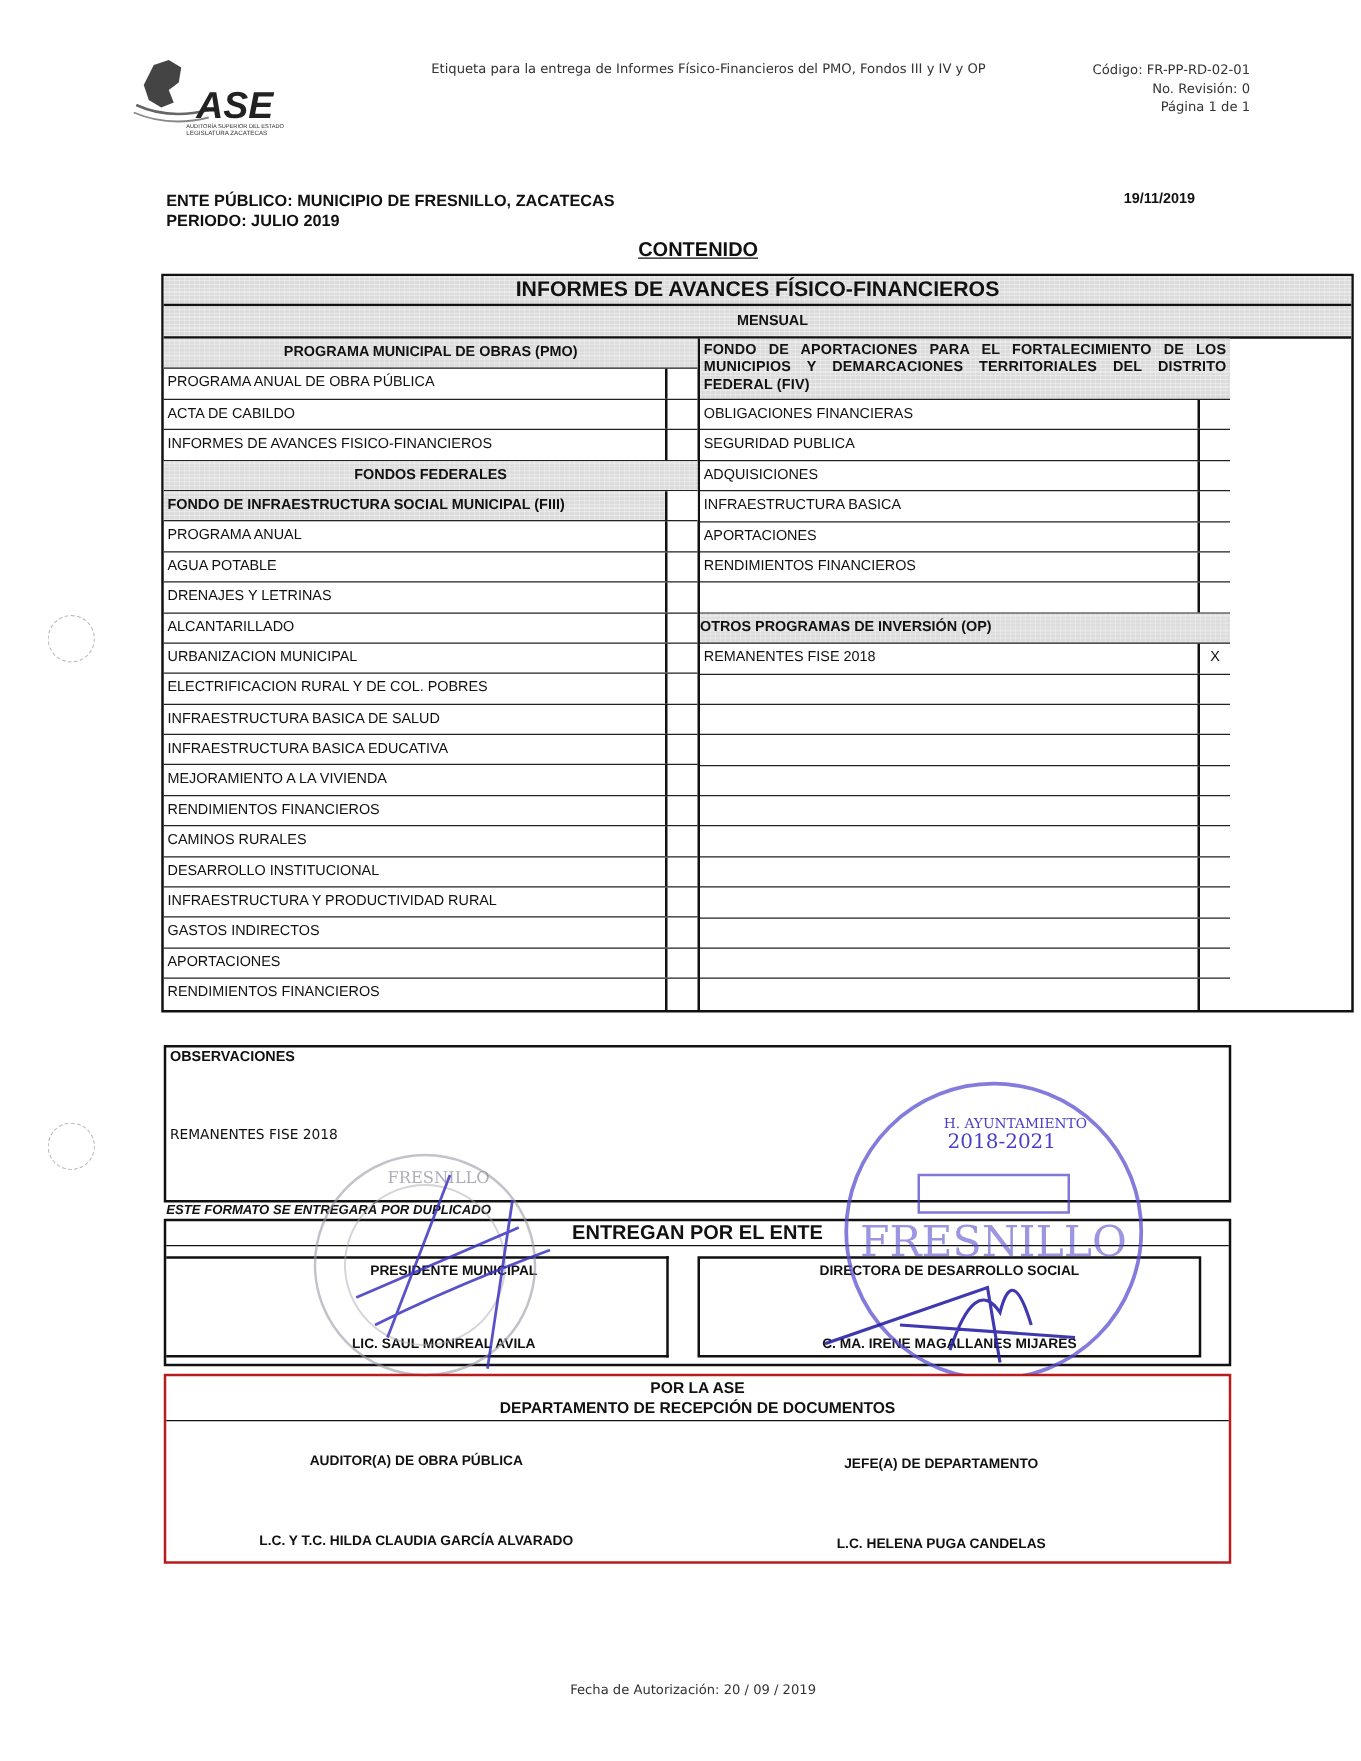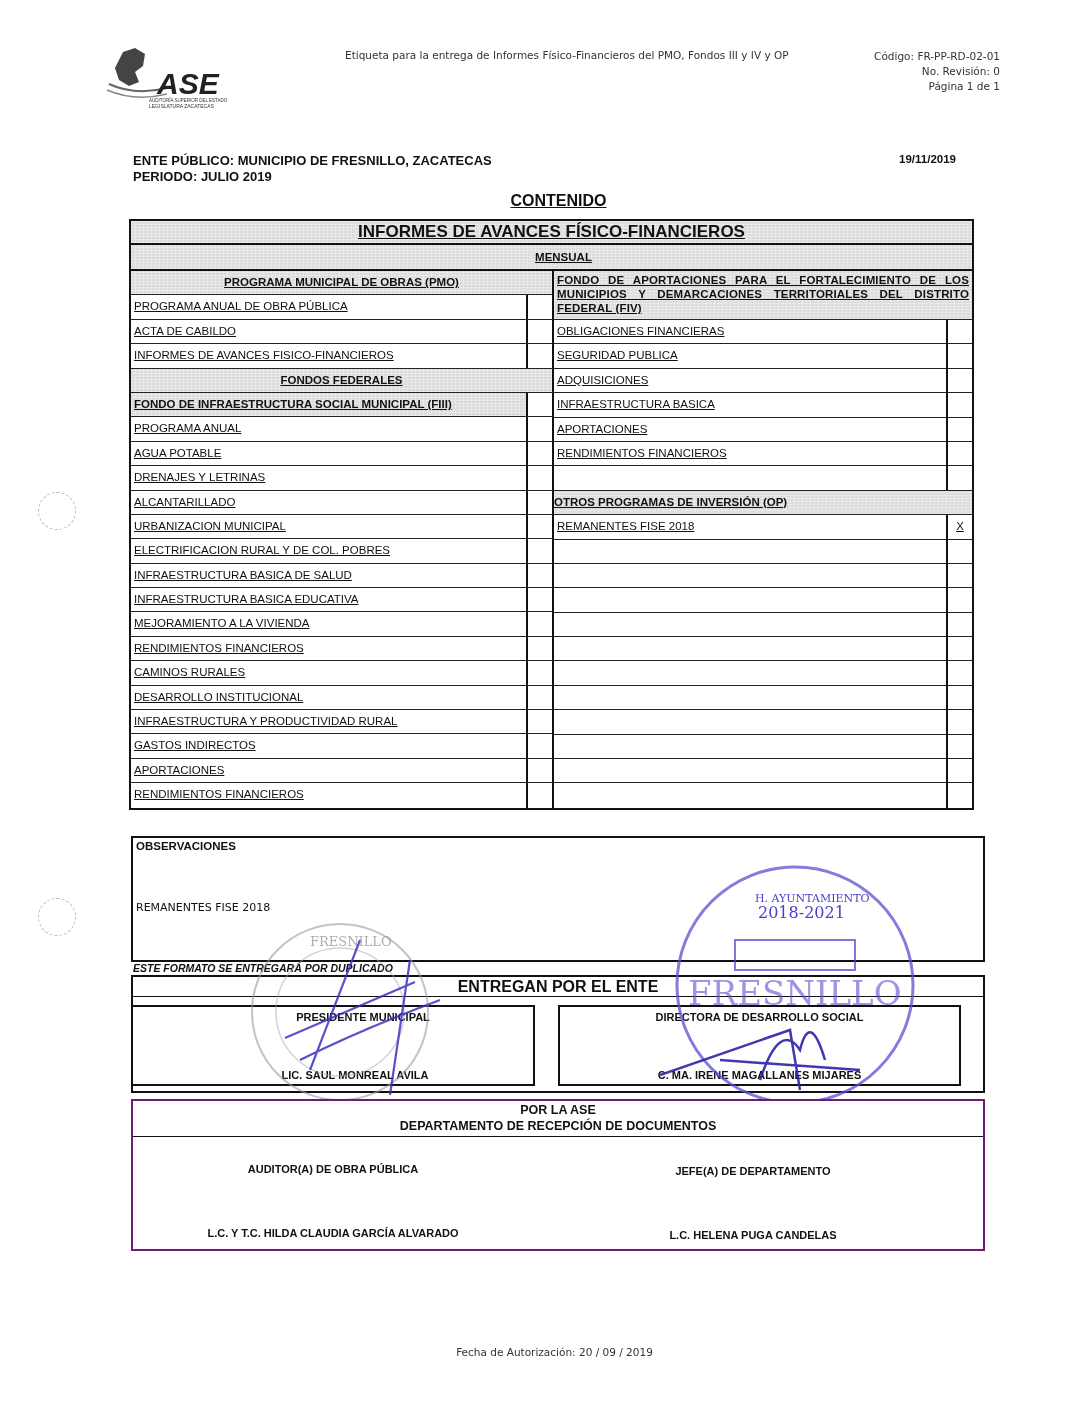--- a/index.html
+++ b/index.html
@@ -9,21 +9,21 @@
   .hdr-title { left:345px; top:49px; font-size:10.5px; font-family:"DejaVu Sans", sans-serif; color:#333; }
   .hdr-meta { right:89px; top:49px; font-size:10.5px; text-align:right; line-height:15px; font-family:"DejaVu Sans", sans-serif; color:#333; }
   .logo { left:105px; top:44px; width:125px; height:70px; }
   .ente { left:133px; top:153px; font-size:13px; font-weight:bold; line-height:16px; }
   .date { right:133px; top:153px; font-size:11.5px; font-weight:bold; }
   .contenido { left:0; width:1117px; top:192px; text-align:center; font-size:16px; font-weight:bold; text-decoration:underline; }
 
   .grey { background-color:#dcdcdc;
           background-image: repeating-linear-gradient(0deg, rgba(255,255,255,.35) 0 1px, transparent 1px 3px),
                             repeating-linear-gradient(90deg, rgba(255,255,255,.25) 0 1px, transparent 1px 4px); }
-  .main-table { left:129px; top:219px; width:845px; border:2px solid #111; box-sizing:border-box;text-decoration:underline; }
+  .main-table { left:129px; top:219px; width:954px; border:2px solid #111; box-sizing:border-box; }
   .t-title { height:22px; line-height:22px; text-align:center; font-weight:bold; font-size:17px; border-bottom:2px solid #111; }
   .t-sub { height:24px; line-height:24px; text-align:center; font-weight:bold; font-size:11.5px; border-bottom:2px solid #111;padding-left:24px; }
   .cols { display:flex; }
   .col { position:relative; }
   .col-left { width:427px; border-right:2px solid #111; }
   .col-right { width:424px; }
   .row { display:flex; height:24.4px; border-bottom:1.5px solid #222; box-sizing:border-box; font-size:11.5px; }
   .row .lbl { flex:1; padding-left:3px; line-height:23px; white-space:nowrap; overflow:hidden; }
   .row .chk { width:24px; border-left:2px solid #111; text-align:center; line-height:23px; }
   .row.head { font-weight:bold; justify-content:center; }
@@ -36,21 +36,21 @@
   .obs-title { position:absolute; left:3px; top:2px; font-size:11.5px; font-weight:bold; }
   .obs-text { position:absolute; left:3px; top:63px; font-size:11px; font-family:"DejaVu Sans", sans-serif; }
   .dup { left:133px; top:962px; font-size:10.5px; font-style:italic; font-weight:bold; }
 
   .entregan { left:131px; top:975px; width:854px; height:118px; border:2px solid #111; box-sizing:border-box; }
   .entregan-title { position:absolute; left:0; right:0; top:0; height:19px; line-height:19px; text-align:center; font-weight:bold; font-size:16px; border-bottom:1.5px solid #111; }
   .sig-box { position:absolute; top:28px; height:81px; border:2px solid #111; box-sizing:border-box; font-size:11px; font-weight:bold; }
   .sig-role { position:absolute; left:0; right:0; top:4px; text-align:center; }
   .sig-name { position:absolute; left:0; right:0; bottom:3px; text-align:center; }
 
-  .ase { left:131px; top:1099px; width:854px; height:152px; border:2px solid #701a75; box-sizing:border-box; }
+  .ase { left:131px; top:1099px; width:854px; height:152px; border:2px solid #b91c1c; box-sizing:border-box; }
   .ase-head { position:absolute; left:0; right:0; top:0; height:36px; border-bottom:1.5px solid #111; text-align:center; font-weight:bold; font-size:12.5px; line-height:16px; padding-top:1px; box-sizing:border-box; }
   .ase-cell { position:absolute; font-size:11px; font-weight:bold; text-align:center; }
 
   .footer { left:0; width:1109px; top:1346px; text-align:center; font-size:10.5px; font-family:"DejaVu Sans", sans-serif; color:#333; }
 
   .stamp { pointer-events:none; }
   .punch { border:1px dashed #bbb; border-radius:50%; width:36px; height:36px; }
 </style>
 </head>
 <body>

